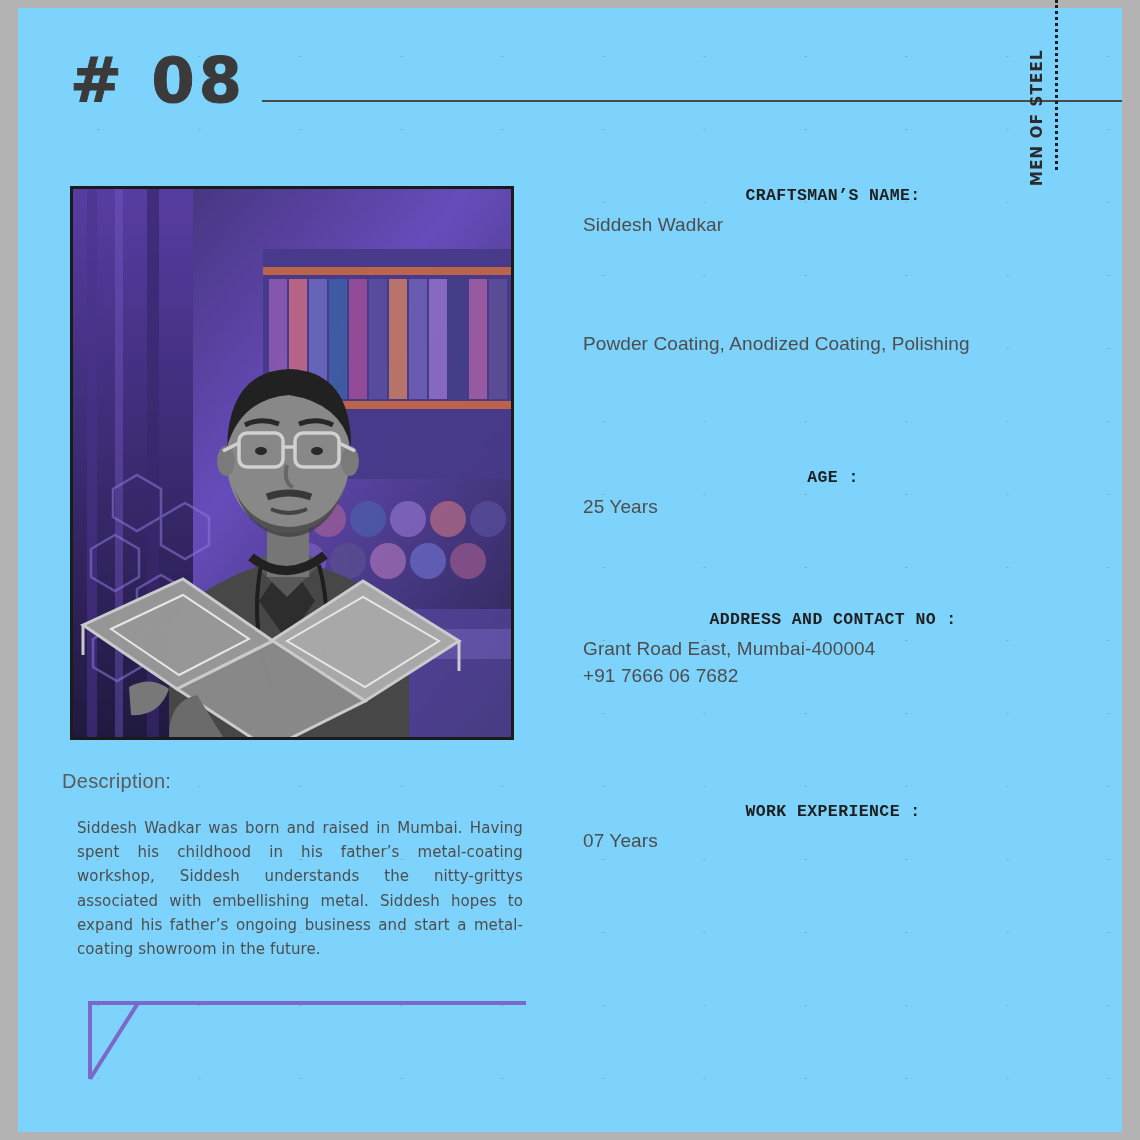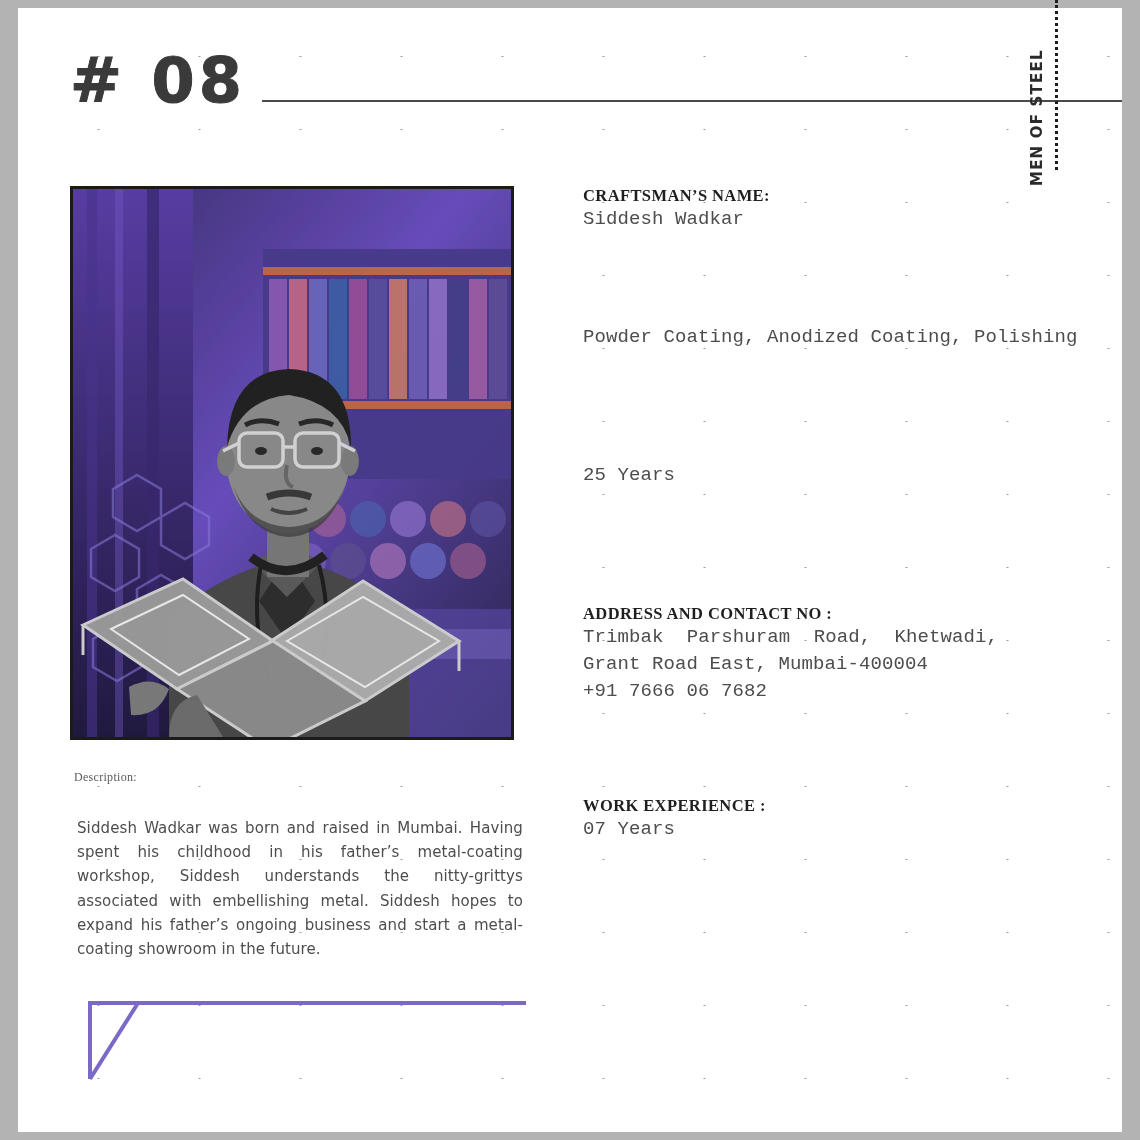--- a/index.html
+++ b/index.html
@@ -14,21 +14,21 @@
     font-family: "Liberation Sans", sans-serif;
   }
 
   
   #page {
     position: absolute;
     left: 18px;
     top: 8px;
     width: 1104px;
     height: 1124px;
-    background: #ffffff;
+    background: #7dd3fc;
     box-sizing: border-box;
   }
 
   
   #dotgrid {
     position: absolute;
     left: 0; top: 0; right: 0; bottom: 0;
     background-image:
       radial-gradient(#9a9a9a 0.9px, transparent 1.1px);
     background-size: 101px 73px;
@@ -93,24 +93,24 @@
     border: 3px solid #1b1b1b;
     box-sizing: border-box;
     overflow: hidden;
     background: #2a2344;
   }
   #photo svg { display: block; }
 
   
   #desc-label {
     position: absolute;
-    left: 56px;
+    left: 44px;
     top: 762px;
-    font-family: Liberation Serif, serif;
-    font-size: 12px;
+    font-family: Liberation Sans, sans-serif;
+    font-size: 20px;
     color: #5a5a5a;
     letter-spacing: .3px;
   }
   #desc-body {
     position: absolute;
     left: 59px;
     top: 808px;
     width: 446px;
     font-family: "DejaVu Sans", sans-serif;
     font-size: 15px;
@@ -131,31 +131,33 @@
 
   
   #info {
     position: absolute;
     left: 565px;
     top: 178px;
     width: 500px;
   }
   .field { margin-bottom: 0; }
   .field-label {
-    font-family: Liberation Serif, serif;
+    font-family: Liberation Mono, monospace;
     font-size: 16.5px;
     font-weight: bold;
     letter-spacing: .4px;
     color: #1f1f1f;
+    text-align: center;
   }
   .field-value {
-    font-family: Liberation Mono, monospace;
+    font-family: Liberation Sans, sans-serif;
     font-size: 19px;
     color: #4d4d4d;
     line-height: 27px;
+    margin-top: 6px;
     letter-spacing: .1px;
   }
   .addr-line1 {
     display: block;
     text-align: justify;
     text-align-last: justify;
     width: 415px;
   }
 </style>
 </head>
@@ -314,27 +316,27 @@
     <div class="field" style="height:138px;">
       <div class="field-label">CRAFTSMAN’S NAME:</div>
       <div class="field-value">Siddesh Wadkar</div>
     </div>
 
     <div class="field" style="height:138px;">
       <div class="field-value">Powder Coating, Anodized Coating, Polishing</div>
     </div>
 
     <div class="field" style="height:142px;">
+      <div class="field-label">AGE :</div>
       <div class="field-value">25 Years</div>
     </div>
 
     <div class="field" style="height:192px;">
       <div class="field-label">ADDRESS AND CONTACT NO :</div>
       <div class="field-value">
-        <span class="addr-line1">Trimbak Parshuram Road, Khetwadi,</span>
         <span>Grant Road East, Mumbai-400004</span><br>
         <span>+91 7666 06 7682</span>
       </div>
     </div>
 
     <div class="field" style="height:140px;">
       <div class="field-label">WORK EXPERIENCE :</div>
       <div class="field-value">07 Years</div>
     </div>
 

